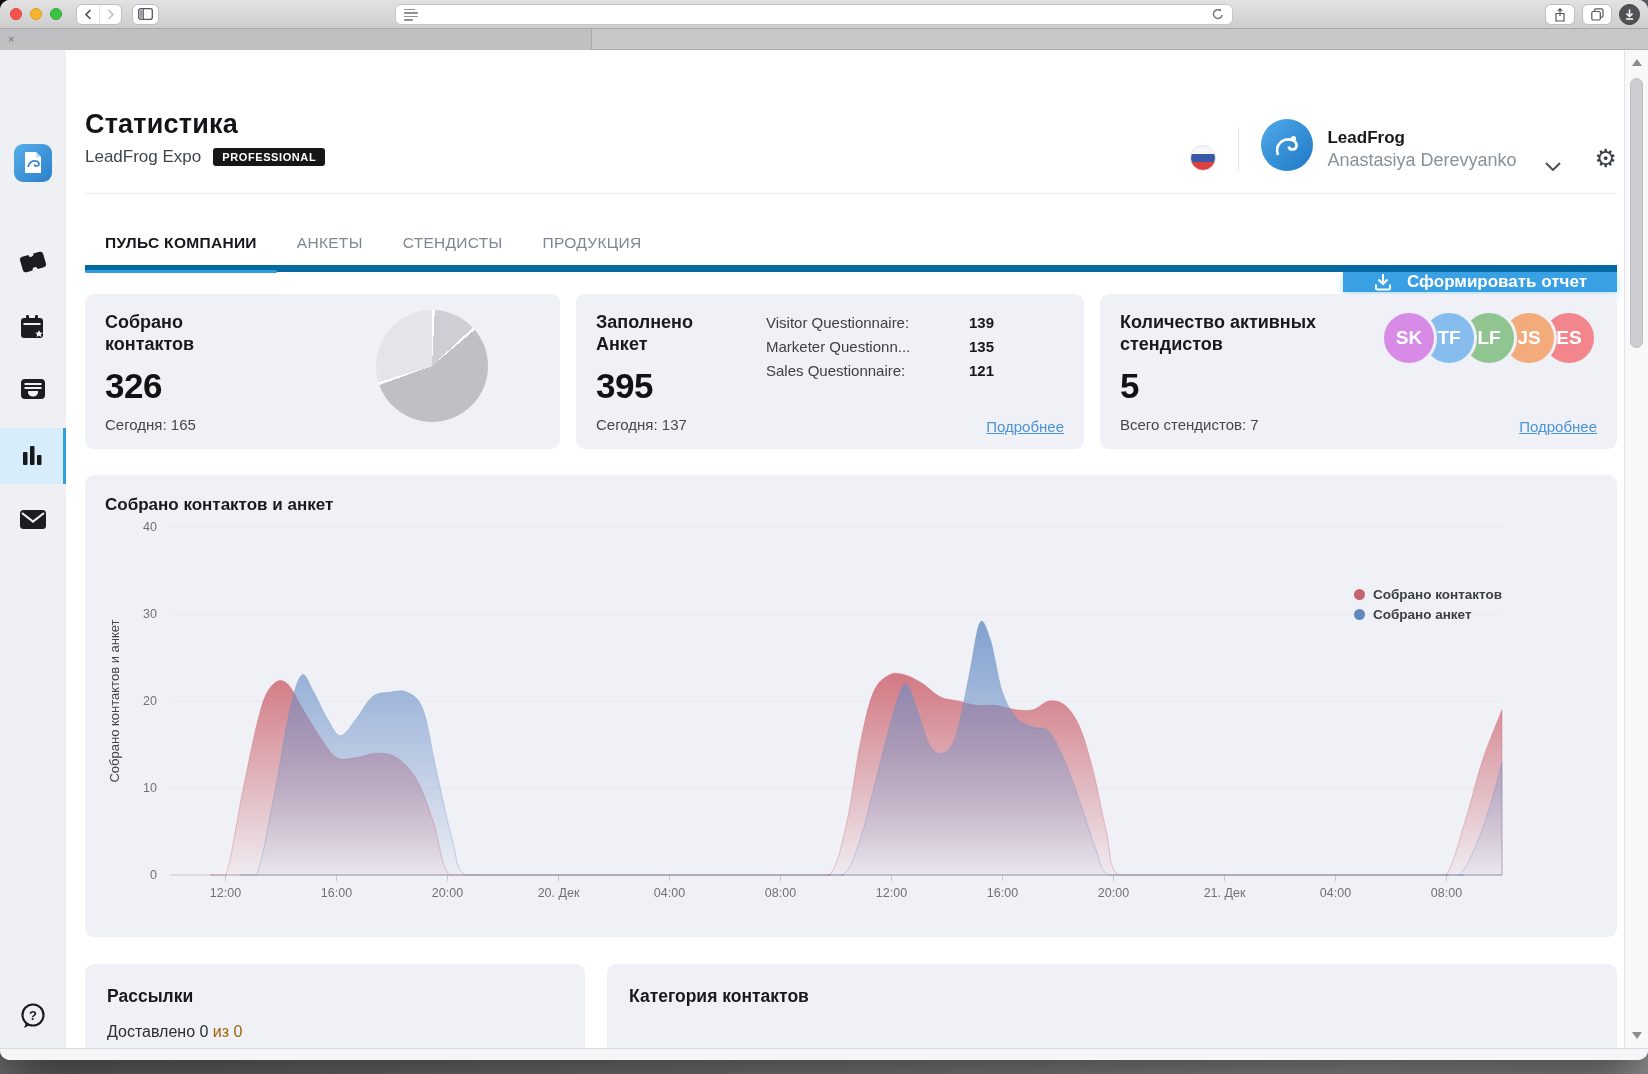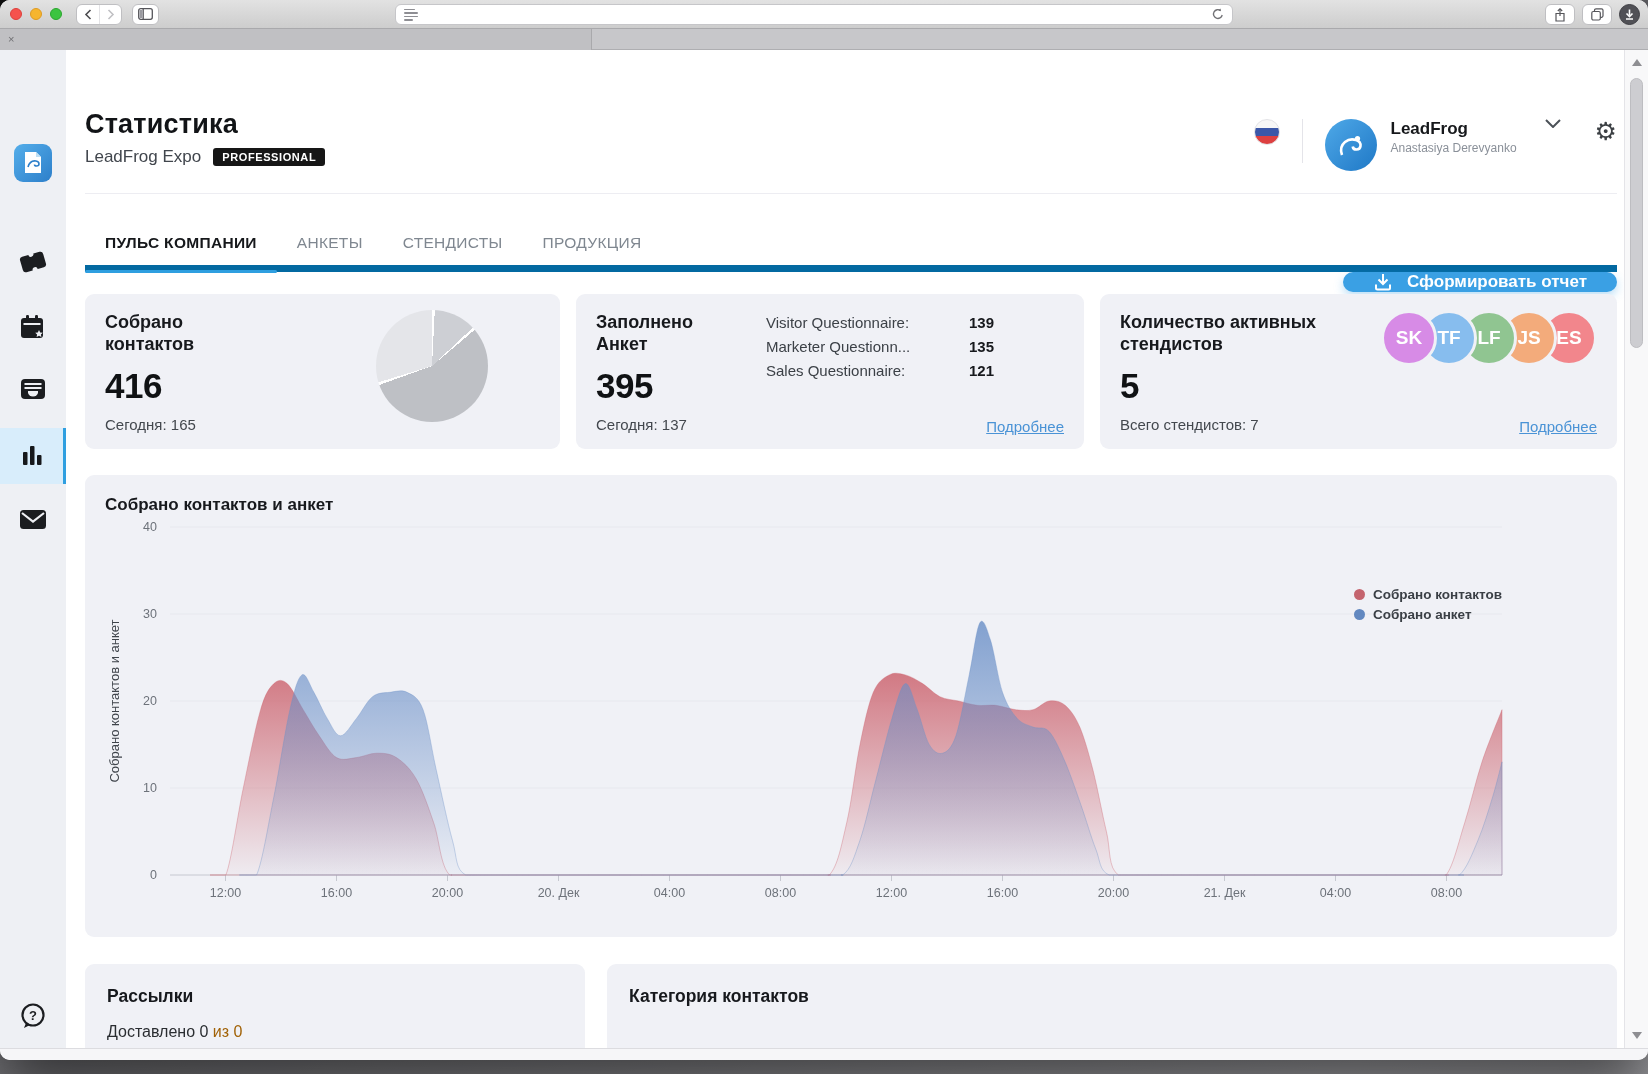--- a/index.html
+++ b/index.html
@@ -49,38 +49,38 @@
   .helpbtn{position:absolute;left:0;bottom:18px;width:66px;display:flex;justify-content:center;}
   
   .content{flex:1;position:relative;padding:0 7px 0 19px;overflow:hidden;margin-top:21px;}
   .appheader{display:flex;justify-content:space-between;align-items:flex-start;
     padding:38px 0 22px 0;border-bottom:1px solid #ededf2;}
   .htitle{font-size:27px;font-weight:700;color:#121417;letter-spacing:.2px;}
   .hsubrow{display:flex;align-items:center;gap:12px;margin-top:7px;}
   .hsub{font-size:17px;color:#41464d;}
   .badge{background:#161616;color:#fff;font-size:11px;font-weight:700;letter-spacing:.6px;
     padding:3px 9px;border-radius:3px;}
-  .hright{display:flex;align-items:flex-start;margin-top:10px;}
+  .hright{display:flex;align-items:flex-end;margin-top:10px;}
   .flag{width:26px;height:26px;border-radius:50%;border:1px solid #e3e3e6;
     background:linear-gradient(180deg,#f7f7f7 0 34%,#3b57a8 34% 66%,#dd4040 66% 100%);}
   .hdivider{width:1px;height:44px;background:#e4e4e9;margin:0 22px;}
   .avatar{width:52px;height:52px;border-radius:50%;background:linear-gradient(135deg,#4fa9e8,#1f78c6);
     display:flex;align-items:center;justify-content:center;overflow:hidden;}
   .unames{margin-left:14px;}
   .uorg{font-size:17px;font-weight:700;color:#16181b;}
-  .uperson{font-size:12px;color:#8a9099;margin-top:2px;}
+  .uperson{font-size:18px;color:#8a9099;margin-top:2px;}
   .chev{margin-left:28px;}
   .gear{margin-left:34px;font-size:25px;color:#3c4044;line-height:1;font-family:"DejaVu Sans",sans-serif;}
   
   .tabsrow{display:flex;align-items:flex-start;margin-top:20px;height:58px;border-bottom:7px solid #0369a1;position:relative;flex-direction:column;}
   .tab{padding:0 20px;font-size:15.5px;letter-spacing:.3px;color:#7f8790;height:58px;line-height:58px;position:relative;}
   .tab + .tab{margin-left:0px;}
   .tab.active{color:#16181b;font-weight:700;}
   .tab.active::after{content:"";position:absolute;left:0;right:0;bottom:-1px;height:3px;background:var(--accent,#2f9fe0);border-radius:2px;}
-  .reportbtn{margin-left:auto;height:56px;padding:0 30px;border:0;border-radius:10px;background:var(--button,#3aa0e4);
+  .reportbtn{margin-left:auto;height:56px;padding:0 30px;border:0;border-radius:0;background:var(--button,#3aa0e4);
     color:#fff;font-size:17px;font-weight:600;display:flex;align-items:center;gap:14px;cursor:pointer;
     font-family:inherit;box-shadow:0 4px 10px rgba(58,160,228,.35);}
   
   .cards{display:flex;gap:16px;margin-top:22px;}
   .card{background:var(--card,#f0f1f6);border-radius:9px;height:155px;position:relative;padding:18px 20px;}
   .card.c1{width:475px;}
   .card.c2{width:508px;}
   .card.c3{flex:1;}
   .ctitle{font-size:18px;font-weight:700;color:#17191d;line-height:1.22;}
   .cvalue{font-size:35px;font-weight:700;color:#101214;margin-top:10px;letter-spacing:-.5px;}
@@ -300,21 +300,21 @@
             <path d="M5.5 7.5 L10 12 L14.5 7.5" fill="none" stroke="#fff" stroke-width="2"></path>
             <path d="M3 12.5 v3.5 a1.5 1.5 0 0 0 1.5 1.5 h11 a1.5 1.5 0 0 0 1.5 -1.5 v-3.5" fill="none" stroke="#fff" stroke-width="2"></path>
           </svg>
           <span>Сформировать отчет</span>
         </button>
       </div>
 
       <section class="cards">
         <div class="card c1">
           <div class="ctitle" style="max-width:160px">Собрано контактов</div>
-          <div class="cvalue">416</div>
+          <div class="cvalue">326</div>
           <div class="ctoday">Сегодня: 165</div>
           <div class="pie" id="pie" style="background: conic-gradient(rgb(255, 255, 255) 0%, rgb(255, 255, 255) 0.8%, rgb(205, 207, 212) 0.8%, rgb(205, 207, 212) 13%, rgb(255, 255, 255) 13%, rgb(255, 255, 255) 13.8%, rgb(190, 192, 197) 13.8%, rgb(190, 192, 197) 69.5%, rgb(255, 255, 255) 69.5%, rgb(255, 255, 255) 70.3%, rgb(228, 229, 233) 70.3%, rgb(228, 229, 233) 100%);"></div>
         </div>
         <div class="card c2">
           <div class="ctitle">Заполнено Анкет</div>
           <div class="cvalue">395</div>
           <div class="ctoday">Сегодня: 137</div>
           <div class="qrows" id="qrows">
               <div class="qrow">
                 <span>Visitor Questionnaire:</span>

